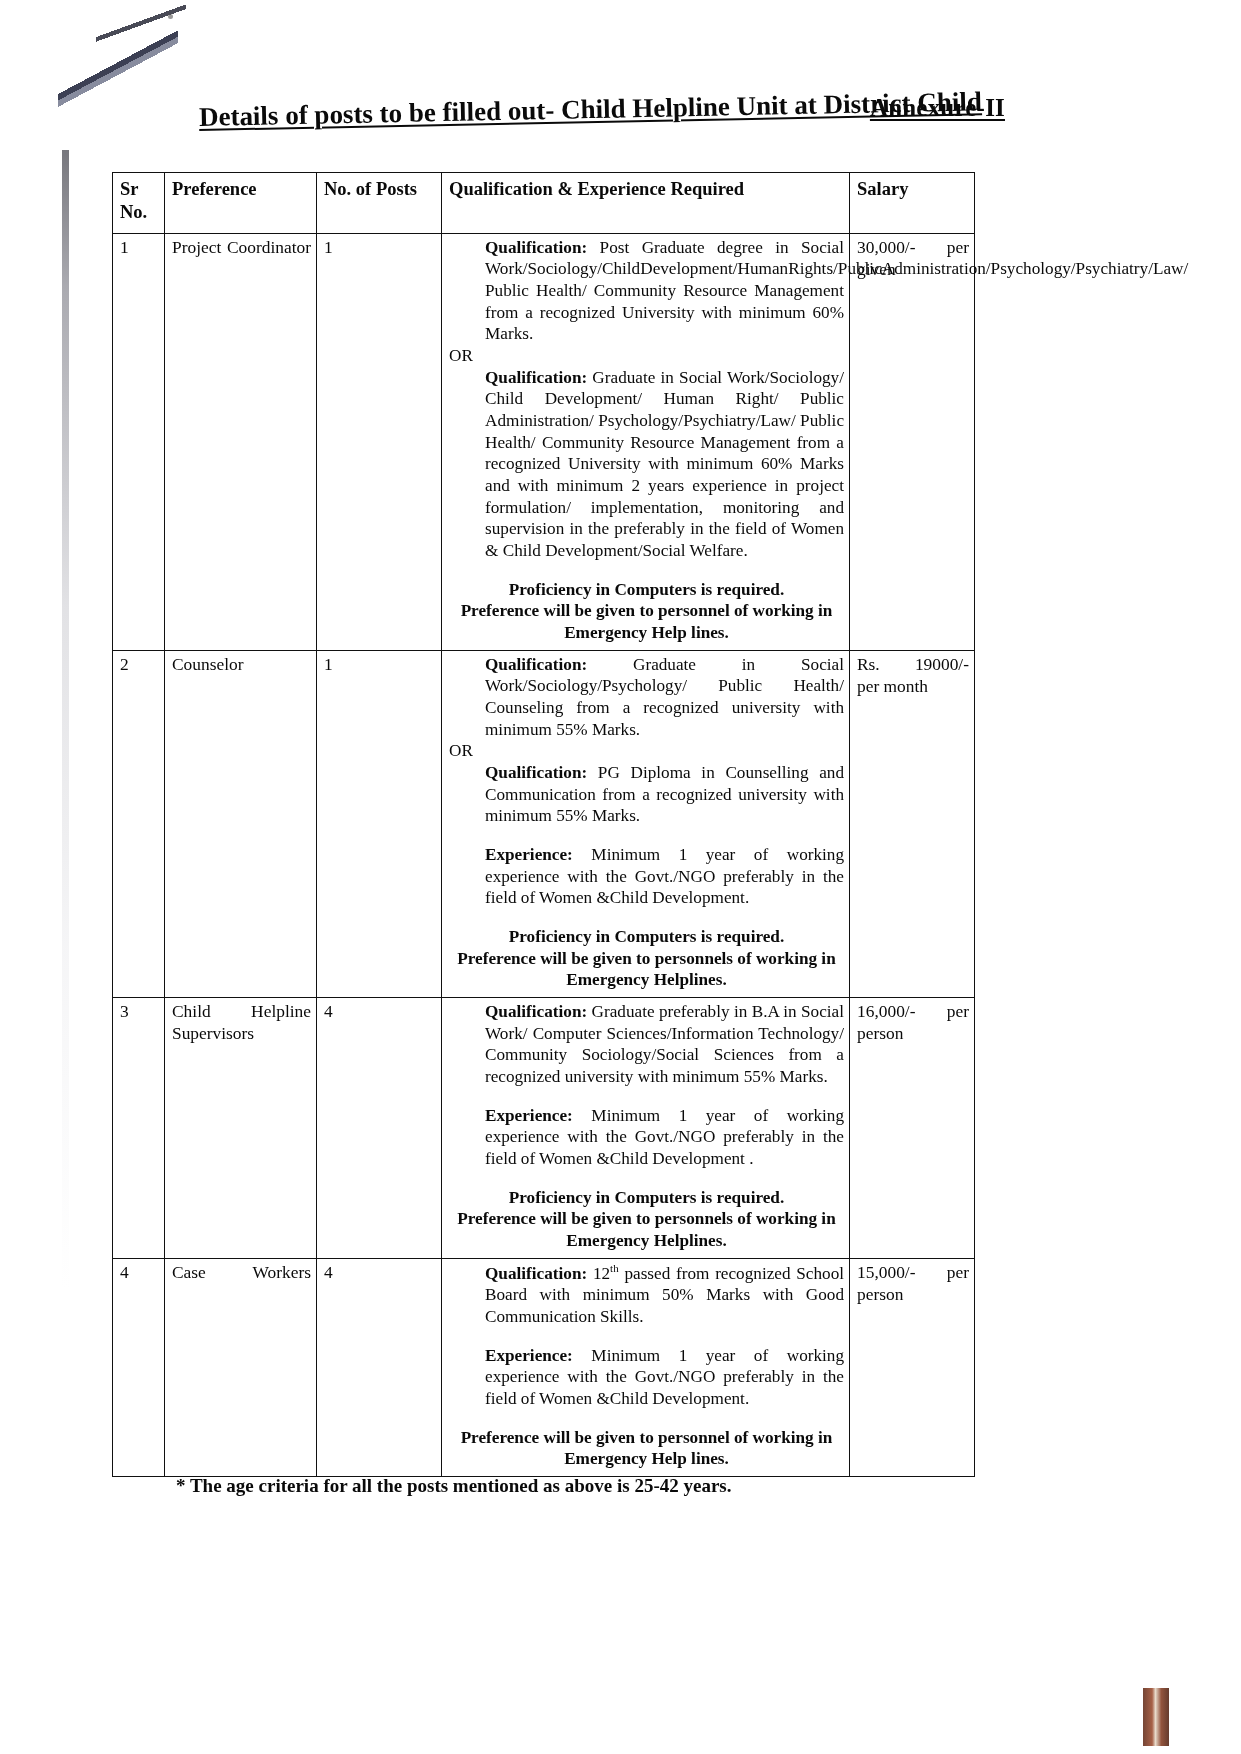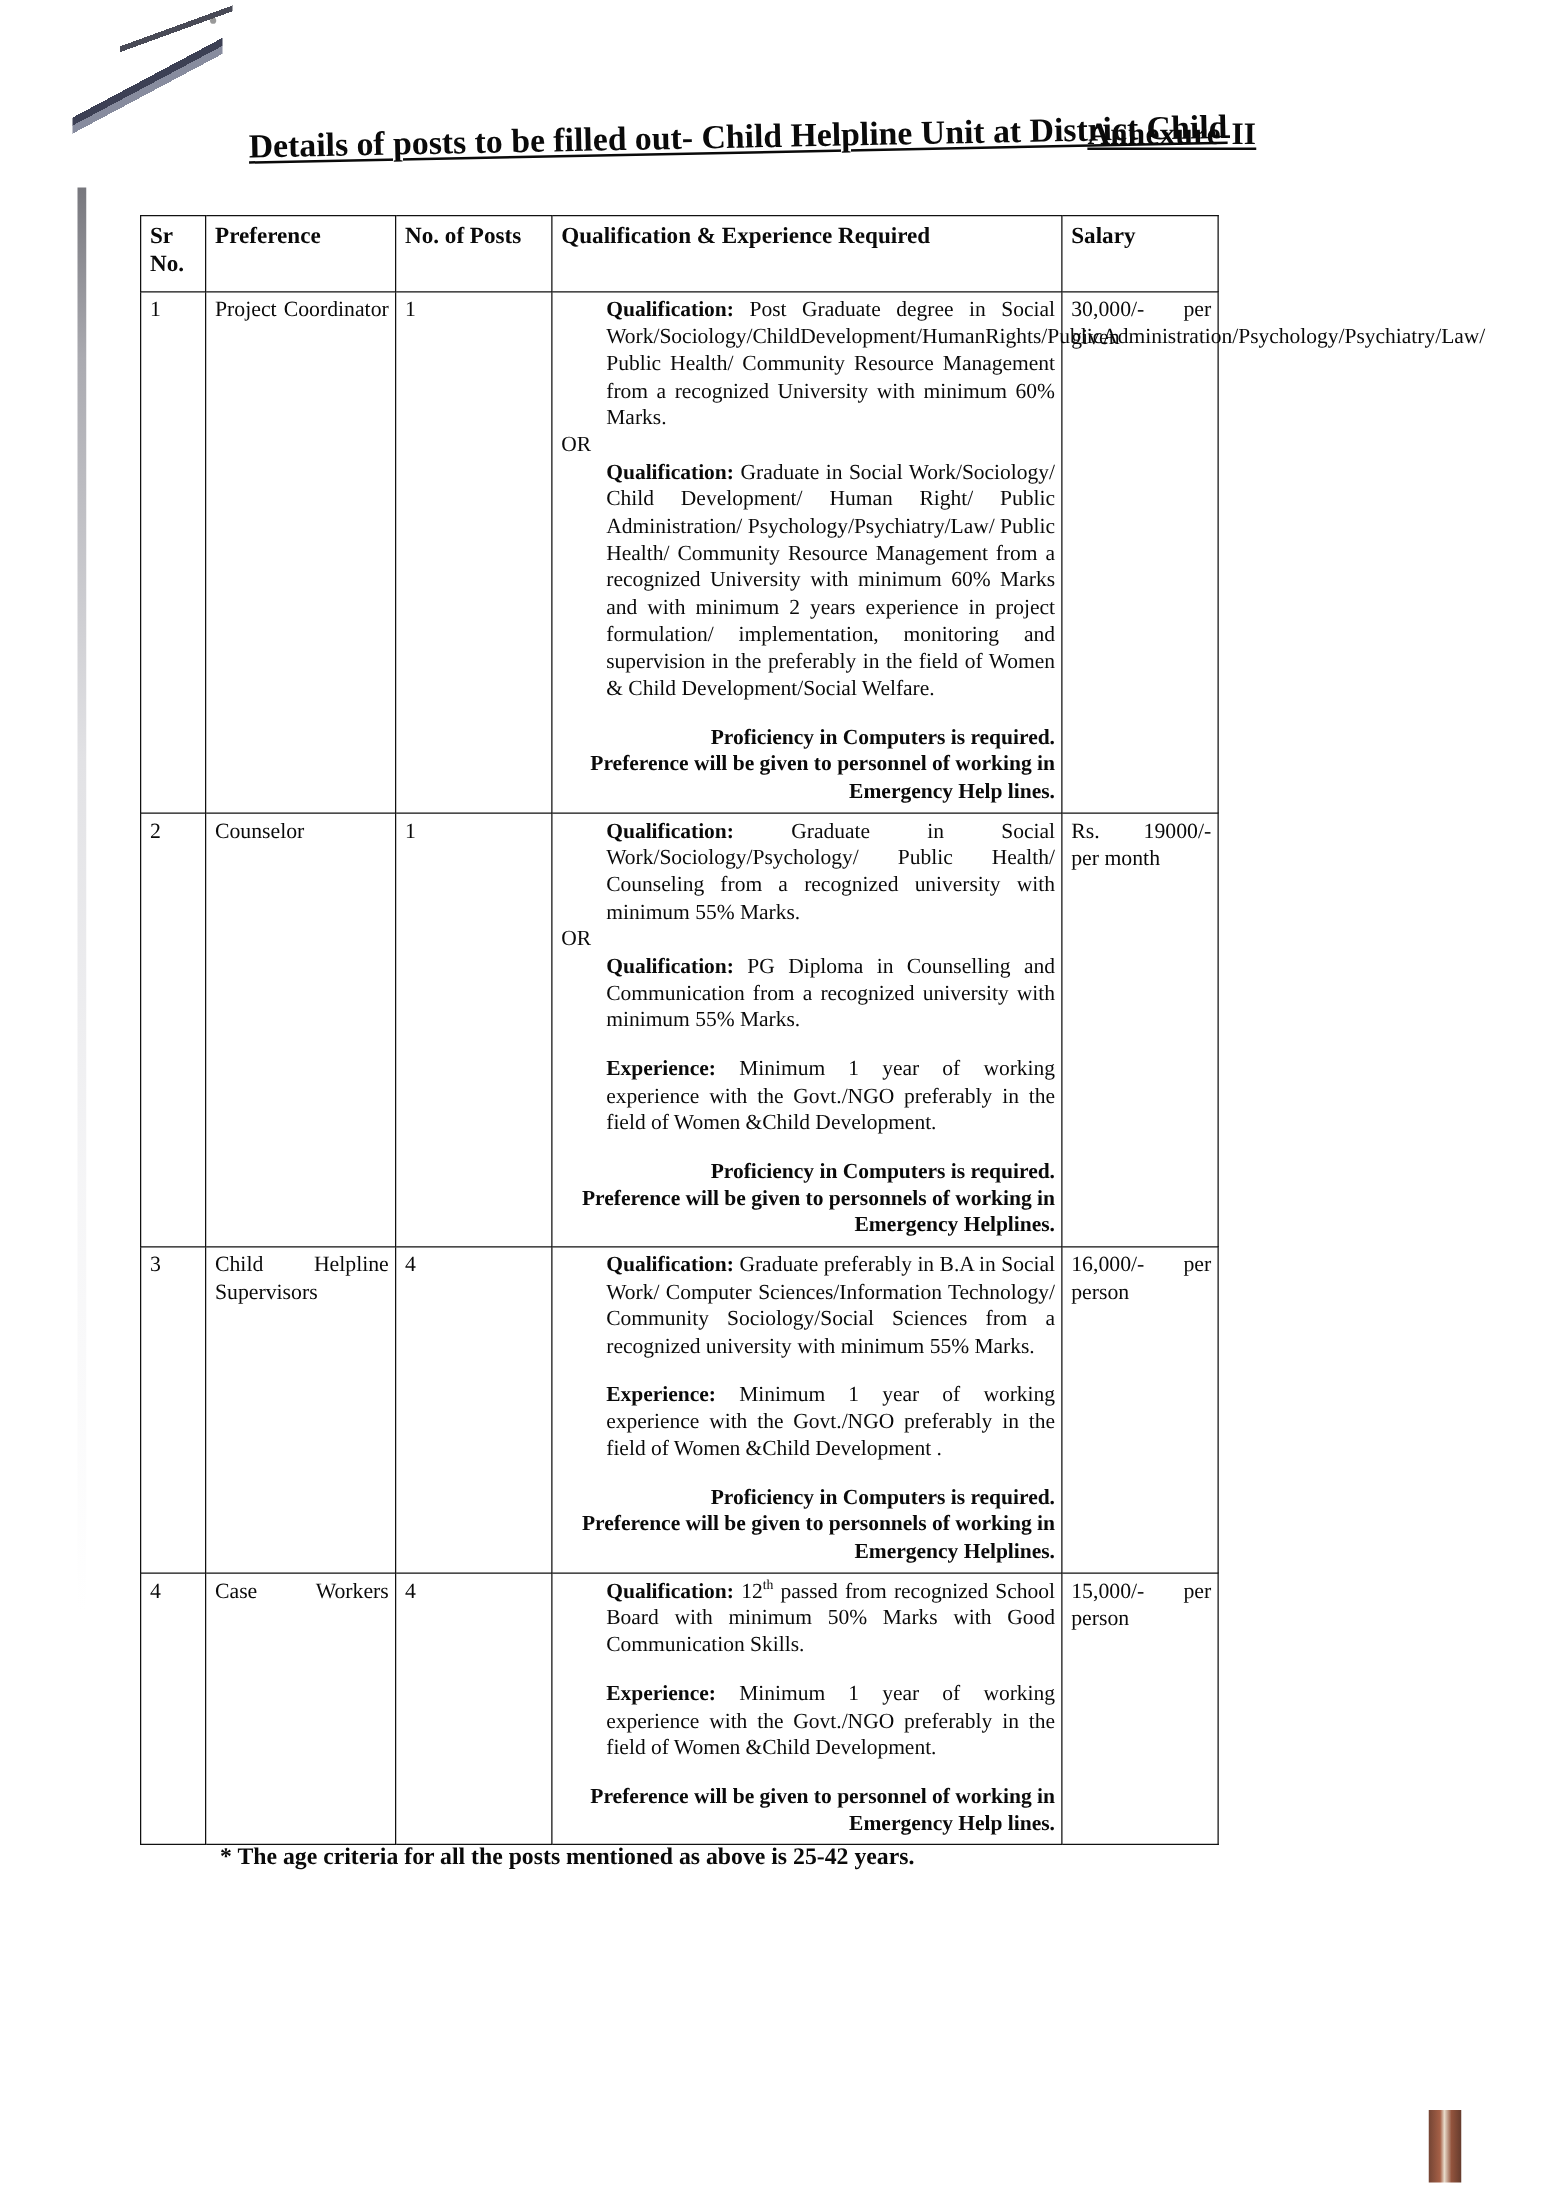--- a/index.html
+++ b/index.html
@@ -197,21 +197,21 @@
   .spacer { height: 17px; }
   .or-line {
     text-align: left;
     margin: 0;
     font-weight: normal;
   }
   .lbl { font-weight: bold; }
   .bold-note {
     font-weight: bold;
     margin: 0;
-    text-align: right;
+    text-align: center;
   }
   .nowrap-justify {
     text-align: justify;
     text-align-last: left;
     margin-left: 36px;
   }
   .sup { vertical-align: super; font-size: 11px; }
 
   
   #footer-note {

